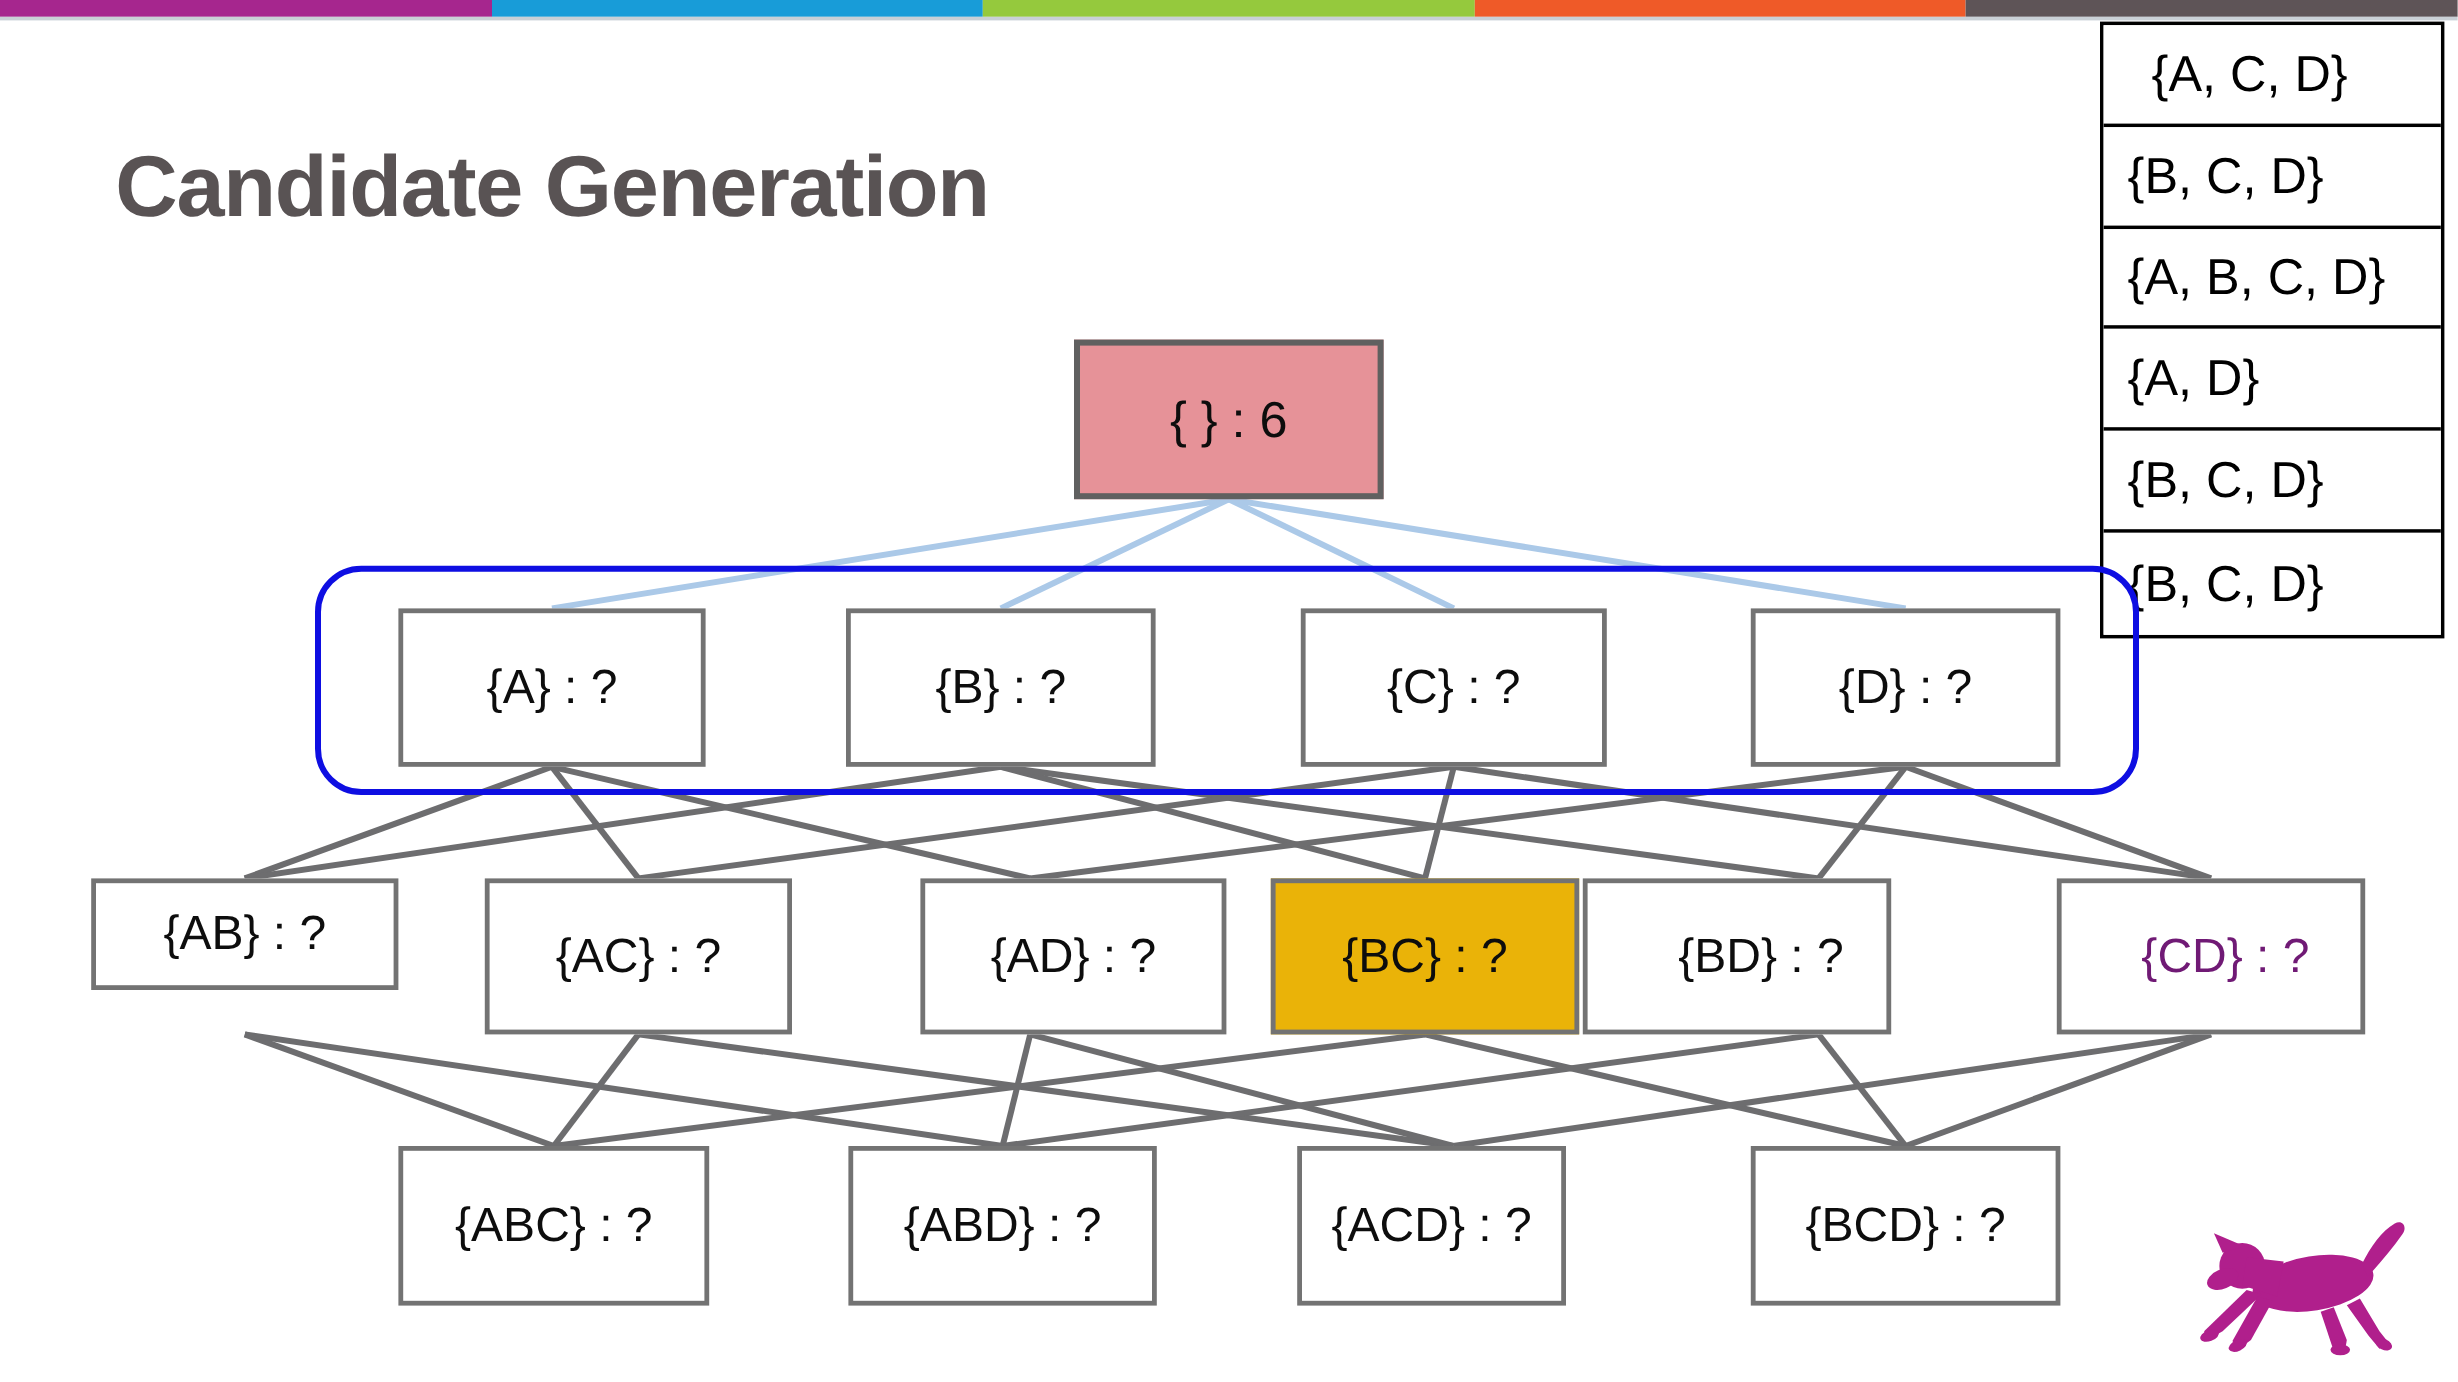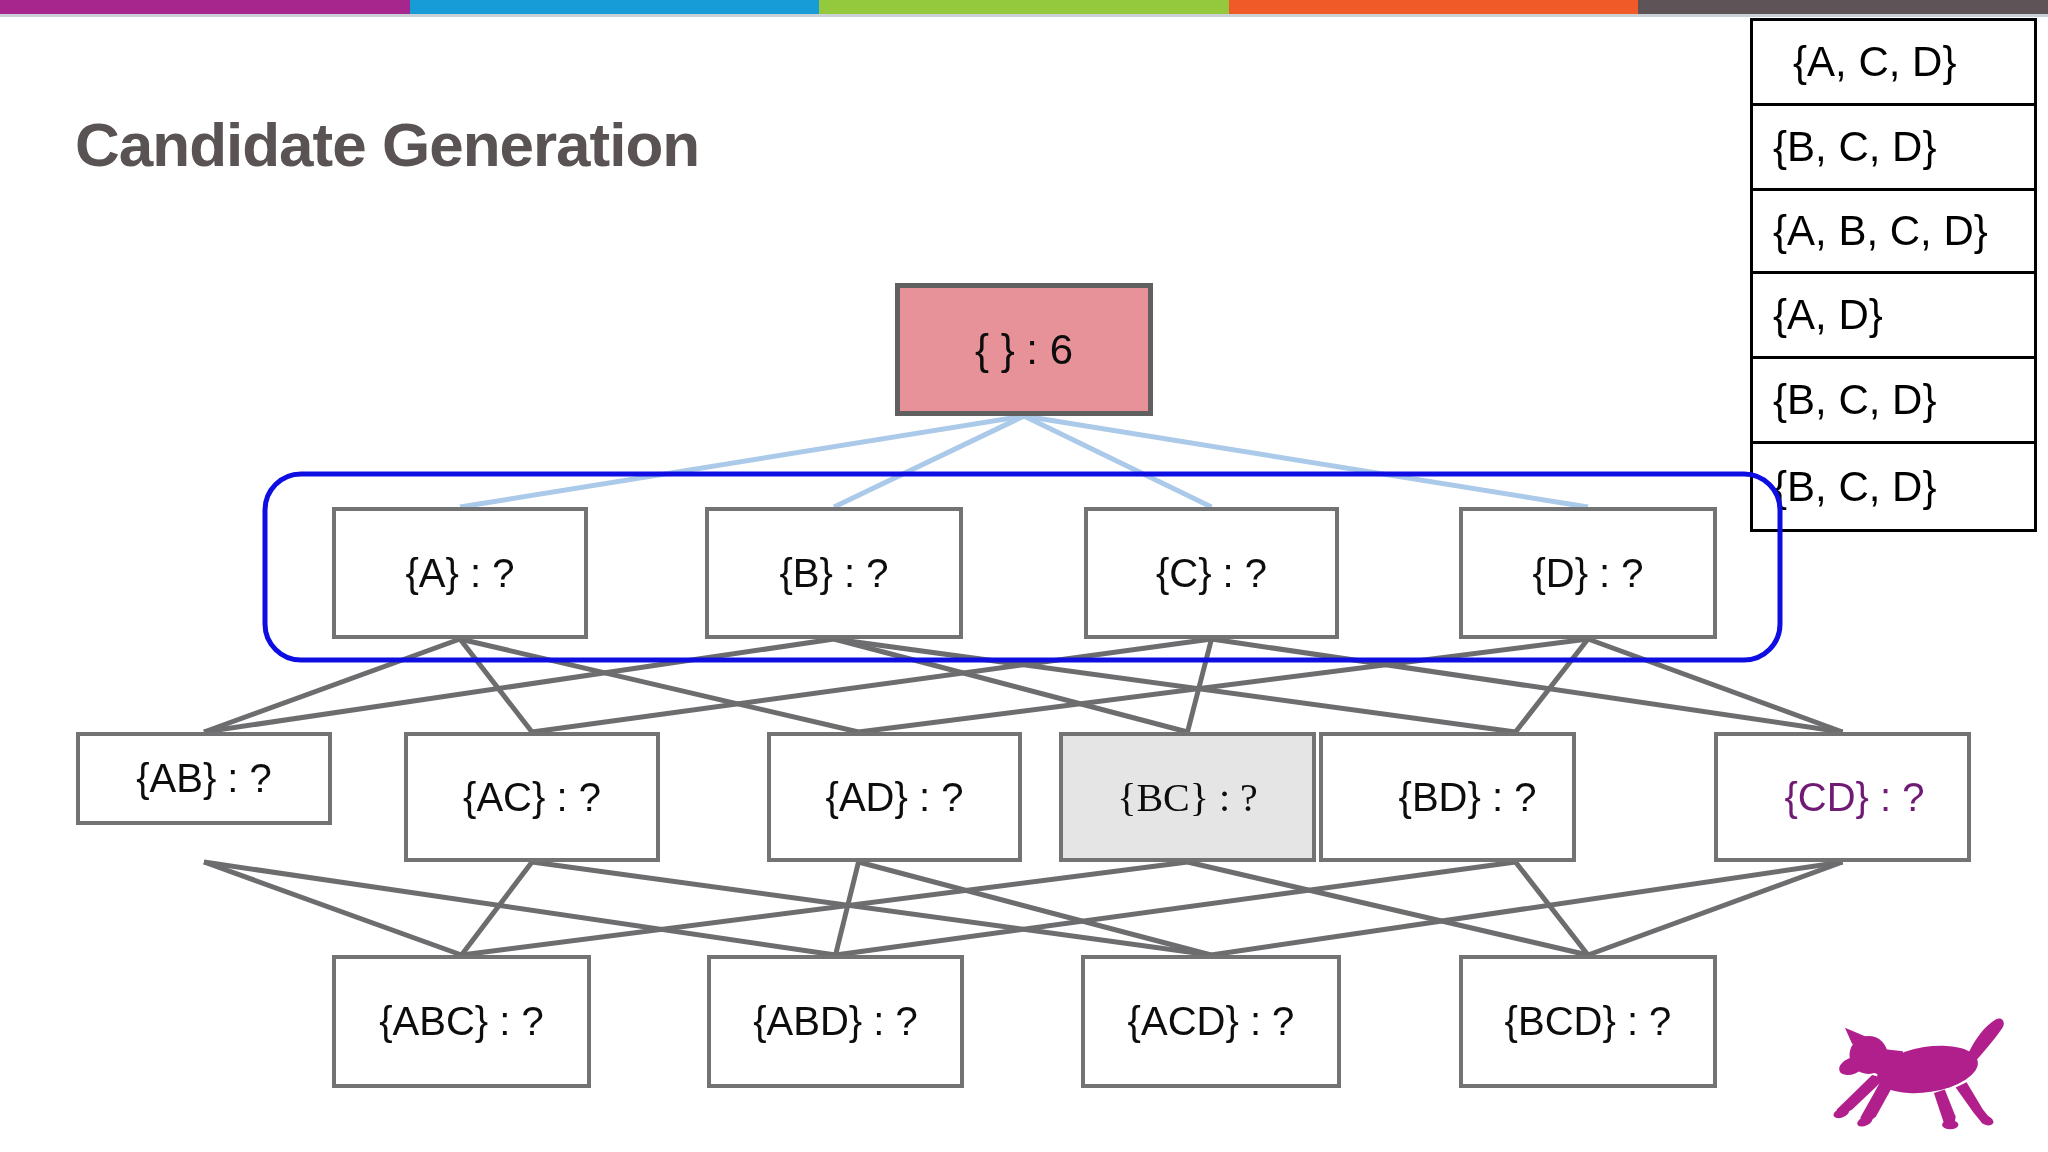--- a/index.html
+++ b/index.html
@@ -4,21 +4,21 @@
 <style>
   html,body{margin:0;padding:0}
   body{
     width:2048px;height:1152px;position:relative;overflow:hidden;
     background:#ffffff;font-family:"Liberation Sans",sans-serif;
   }
   .top-bar{position:absolute;left:0;top:0;width:2048px;height:14px;display:flex;z-index:5;}
   .top-bar span{flex:1 1 0;height:100%;}
   .top-bar-shadow{position:absolute;left:0;top:14px;width:2048px;height:3px;z-index:5;}
   .slide-title{
-    position:absolute;left:75px;top:72px;font-size:62px;letter-spacing:-1px;
+    position:absolute;left:96px;top:72px;font-size:72px;letter-spacing:-1px;
     line-height:1.0;white-space:nowrap;z-index:5;
   }
   .itemset-table{
     position:absolute;z-index:2;background:#fff;box-sizing:content-box;
   }
   .itemset-table .trow{
     box-sizing:border-box;display:flex;align-items:center;
     padding-left:20px;font-size:42px;color:#000;background:#fff;
   }
   .lattice-svg{position:absolute;left:0;top:0;width:2048px;height:1152px;z-index:3;pointer-events:none;}
@@ -85,26 +85,26 @@
   </svg>
 <div class="lattice-nodes">
     <div class="node" style="left: 895px; top: 283px; width: 258px; height: 133px; color: rgb(13, 13, 13); background: rgb(230, 146, 152); border: 5px solid rgb(96, 96, 96); font-size: 42px;">{ } : 6</div>
     <div class="node" style="left: 332px; top: 507px; width: 256px; height: 132px; color: rgb(13, 13, 13); background: rgb(255, 255, 255); border: 4px solid rgb(115, 115, 115);">{A} : ?</div>
     <div class="node" style="left: 705px; top: 507px; width: 258px; height: 132px; color: rgb(13, 13, 13); background: rgb(255, 255, 255); border: 4px solid rgb(115, 115, 115);">{B} : ?</div>
     <div class="node" style="left: 1084px; top: 507px; width: 255px; height: 132px; color: rgb(13, 13, 13); background: rgb(255, 255, 255); border: 4px solid rgb(115, 115, 115);">{C} : ?</div>
     <div class="node" style="left: 1459px; top: 507px; width: 258px; height: 132px; color: rgb(13, 13, 13); background: rgb(255, 255, 255); border: 4px solid rgb(115, 115, 115);">{D} : ?</div>
     <div class="node" style="left: 76px; top: 732px; width: 256px; height: 93px; color: rgb(13, 13, 13); background: rgb(255, 255, 255); border: 4px solid rgb(115, 115, 115);">{AB} : ?</div>
     <div class="node" style="left: 404px; top: 732px; width: 256px; height: 130px; color: rgb(13, 13, 13); background: rgb(255, 255, 255); border: 4px solid rgb(115, 115, 115);">{AC} : ?</div>
     <div class="node" style="left: 767px; top: 732px; width: 255px; height: 130px; color: rgb(13, 13, 13); background: rgb(255, 255, 255); border: 4px solid rgb(115, 115, 115);">{AD} : ?</div>
-    <div class="node" style="left: 1059px; top: 732px; width: 257px; height: 130px; color: rgb(13, 13, 13); background: #e5e5e5; border: 4px solid rgb(115, 115, 115); font-family: Liberation Serif, serif;">{BC} : ?</div>
+    <div class="node" style="left: 1059px; top: 732px; width: 257px; height: 130px; color: rgb(13, 13, 13); background: #eab308; border: 4px solid rgb(115, 115, 115);">{BC} : ?</div>
     <div class="node" style="left: 1319px; top: 732px; width: 257px; height: 130px; color: rgb(13, 13, 13); background: rgb(255, 255, 255); border: 4px solid rgb(115, 115, 115); padding-left: 40px;">{BD} : ?</div>
     <div class="node" style="left: 1714px; top: 732px; width: 257px; height: 130px; color: #701a75; background: rgb(255, 255, 255); border: 4px solid rgb(115, 115, 115); padding-left: 24px;">{CD} : ?</div>
     <div class="node" style="left: 332px; top: 955px; width: 259px; height: 133px; color: rgb(13, 13, 13); background: rgb(255, 255, 255); border: 4px solid rgb(115, 115, 115);">{ABC} : ?</div>
     <div class="node" style="left: 707px; top: 955px; width: 257px; height: 133px; color: rgb(13, 13, 13); background: rgb(255, 255, 255); border: 4px solid rgb(115, 115, 115);">{ABD} : ?</div>
-    <div class="node" style="left: 1081px; top: 955px; width: 260px; height: 133px; color: rgb(13, 13, 13); background: rgb(255, 255, 255); border: 4px solid rgb(115, 115, 115);">{ACD} : ?</div>
+    <div class="node" style="left: 1081px; top: 955px; width: 224px; height: 133px; color: rgb(13, 13, 13); background: rgb(255, 255, 255); border: 4px solid rgb(115, 115, 115);">{ACD} : ?</div>
     <div class="node" style="left: 1459px; top: 955px; width: 258px; height: 133px; color: rgb(13, 13, 13); background: rgb(255, 255, 255); border: 4px solid rgb(115, 115, 115);">{BCD} : ?</div>
   </div>
 
 <svg class="logo" viewBox="0 0 200 130">
   <g fill="#b01f8c">
     <ellipse cx="105" cy="60" rx="56" ry="25" transform="rotate(-9 105 60)"></ellipse>
     <circle cx="40" cy="44" r="21"></circle>
     <polygon points="22,32 14,14 42,26"></polygon>
     <ellipse cx="22" cy="56" rx="15" ry="9" transform="rotate(-22 22 56)"></ellipse>
     <polygon points="44,36 78,40 72,72 40,62"></polygon>

